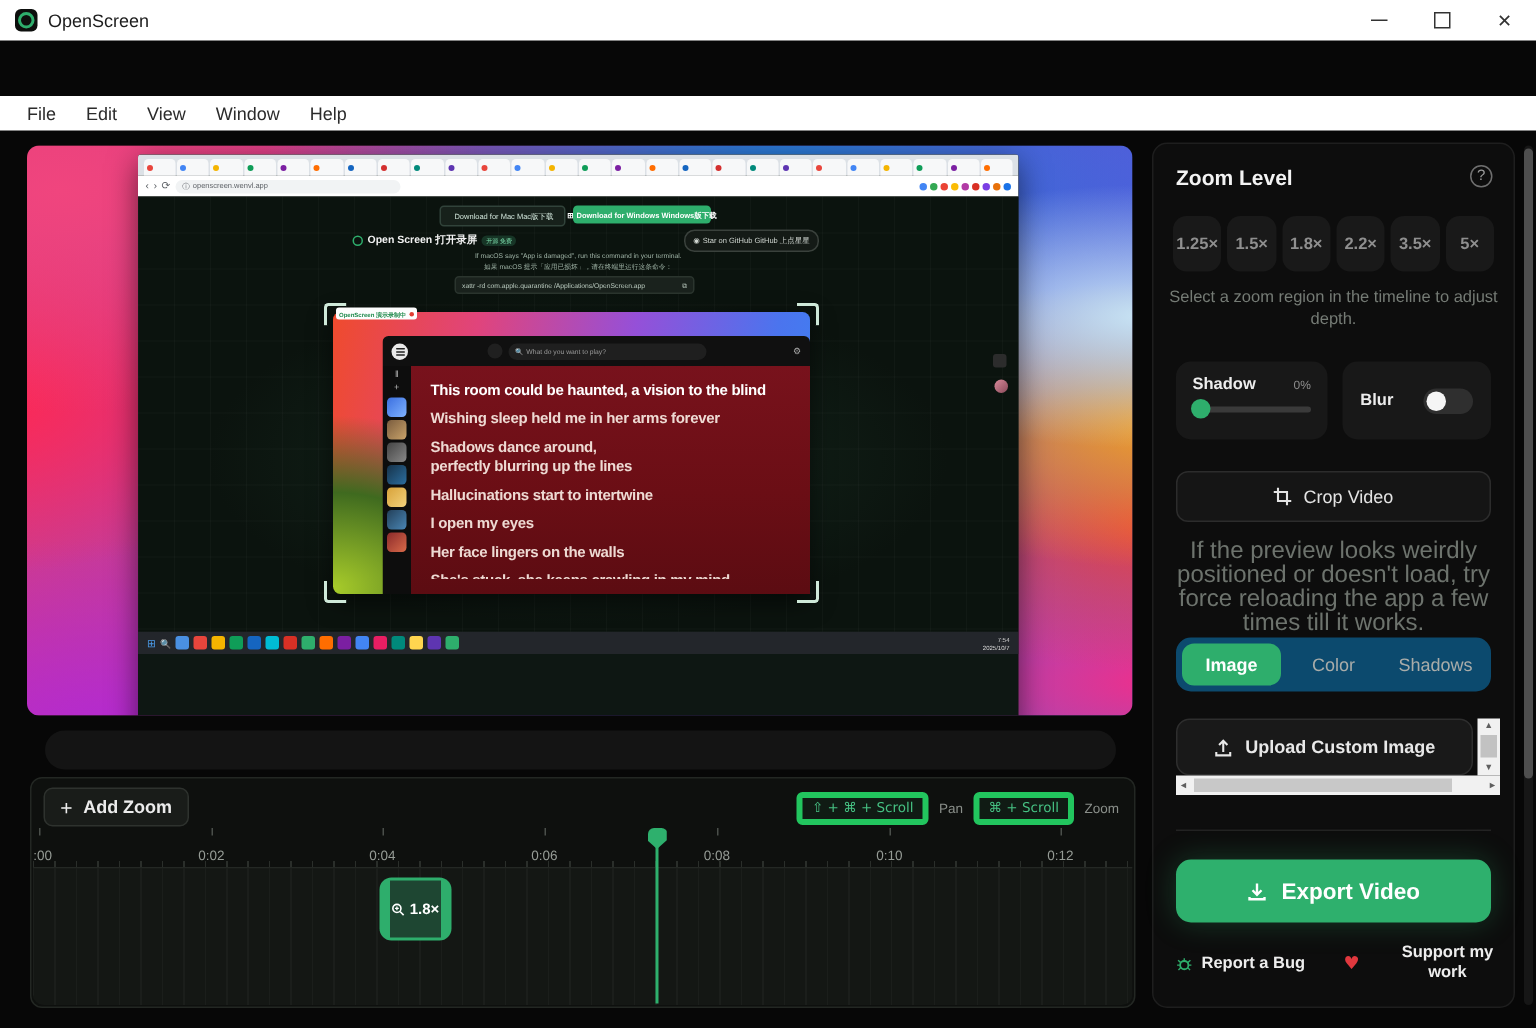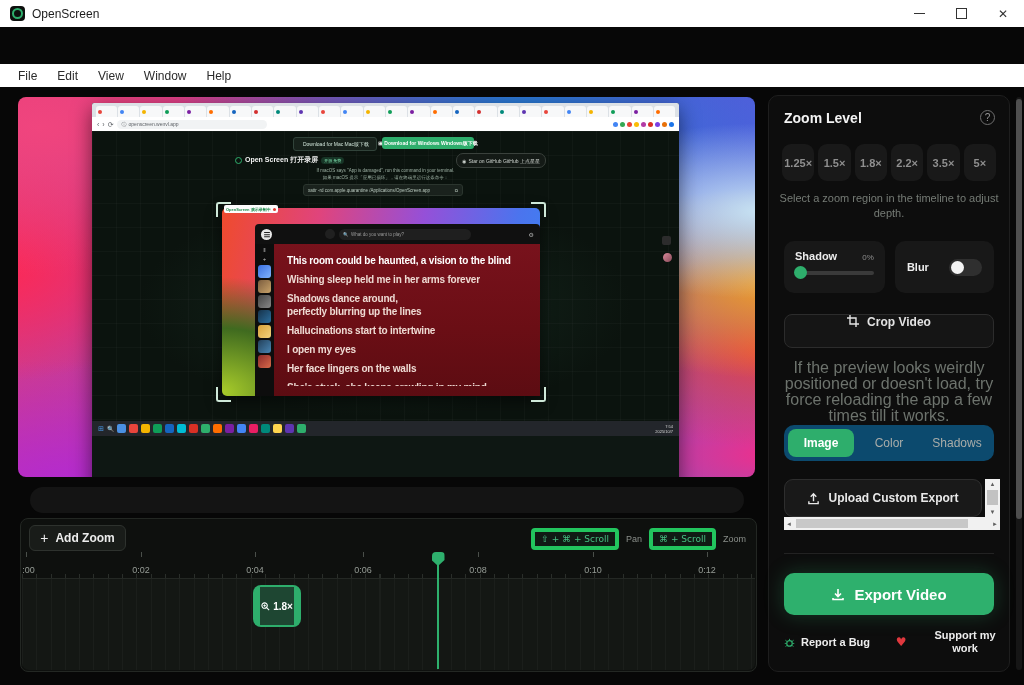--- a/index.html
+++ b/index.html
@@ -125,21 +125,21 @@
   .card{background:#181818;border-radius:10px;box-sizing:border-box;}
   .shadowcard{flex:1.05;height:52px;padding:9px 11px 0;}
   .cardrow{display:flex;align-items:baseline;justify-content:space-between;}
   .cardlabel{font-size:11px;font-weight:bold;color:#ededed;}
   .cardval{font-size:8px;color:#8d8d8d;}
   .slider{position:relative;margin-top:9px;height:4px;background:#3a3a3a;border-radius:2px;}
   .knob{position:absolute;left:-1px;top:-5px;width:13px;height:13px;border-radius:50%;background:#2eae6c;}
   .blurcard{flex:1;height:52px;display:flex;align-items:center;justify-content:space-between;padding:0 12px;}
   .toggle{position:relative;width:33px;height:17px;background:#2f2f2f;border-radius:9px;}
   .toggleknob{position:absolute;left:2px;top:2px;width:13px;height:13px;border-radius:50%;background:#f5f5f5;}
-  .cropbtn{position:absolute;left:15px;right:15px;top:218px;height:34px;background:#151515;border:1px solid #2c2c2c;border-radius:8px;display:flex;justify-content:center;gap:8px;color:#e3e3e3;font-size:12px;font-weight:bold;box-sizing:border-box;}
+  .cropbtn{position:absolute;left:15px;right:15px;top:218px;height:34px;background:#151515;border:1px solid #2c2c2c;border-radius:8px;display:flex;align-items:center;justify-content:center;gap:8px;color:#e3e3e3;font-size:12px;font-weight:normal;box-sizing:border-box;}
   .sbnote{position:absolute;left:12px;right:12px;top:264px;text-align:center;font-size:16px;line-height:16px;color:#6d736d;}
   .tabs{position:absolute;left:15px;right:15px;top:329px;height:36px;background:#0c4a6e;border-radius:10px;display:flex;padding:4px;gap:2px;box-sizing:border-box;}
   .tab{flex:1;border-radius:8px;display:flex;align-items:center;justify-content:center;font-size:12px;color:#a9aca9;}
   .tab.active{background:#2eae6c;color:#fff;font-weight:bold;}
   .uploadwrap{position:absolute;left:15px;top:383px;width:217px;height:51px;}
   .uploadbtn{position:absolute;left:0;top:0;width:198px;height:38px;background:#191919;border:1px solid #2e2e2e;border-radius:9px;display:flex;align-items:center;justify-content:center;gap:8px;color:#e8e8e8;font-size:12px;font-weight:bold;box-sizing:border-box;}
   .vsb{position:absolute;left:201px;top:0;width:15px;height:38px;background:#f1f1f1;}
   .vsb .arr{position:absolute;left:0;width:15px;height:10px;color:#5f5f5f;font-size:6px;display:flex;align-items:center;justify-content:center;}
   .vsb .thumbv{position:absolute;left:2px;top:11px;width:11px;height:15px;background:#c2c2c2;}
   .hsb{position:absolute;left:0;top:38px;width:216px;height:13px;background:#f1f1f1;}
@@ -487,21 +487,21 @@
       <span class="tab">Color</span>
       <span class="tab">Shadows</span>
     </div>
 
     <div class="uploadwrap">
       <div class="uploadbtn">
         <svg width="13" height="13" viewBox="0 0 14 14">
           <path d="M7 10 V2 M4 5 l3 -3 l3 3" fill="none" stroke="#e8e8e8" stroke-width="1.5"></path>
           <path d="M2 10 v2.5 h10 V10" fill="none" stroke="#e8e8e8" stroke-width="1.5"></path>
         </svg>
-        <span>Upload Custom Export</span>
+        <span>Upload Custom Image</span>
       </div>
       <div class="vsb">
         <span class="arr" style="top:0;">▲</span>
         <span class="thumbv"></span>
         <span class="arr" style="bottom:0;">▼</span>
       </div>
       <div class="hsb">
         <span class="arr" style="left:0;">◄</span>
         <span class="thumbh"></span>
         <span class="arr" style="right:0;">►</span>

